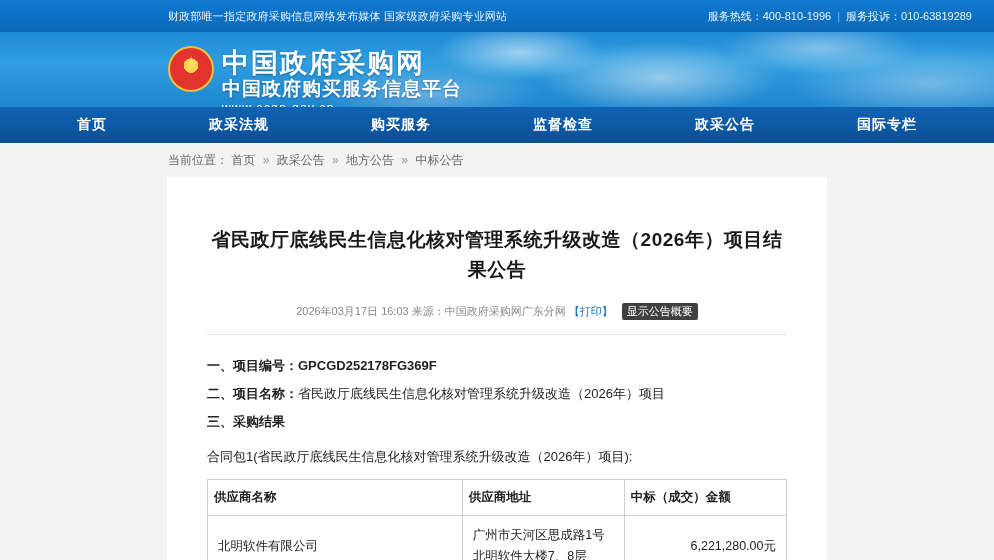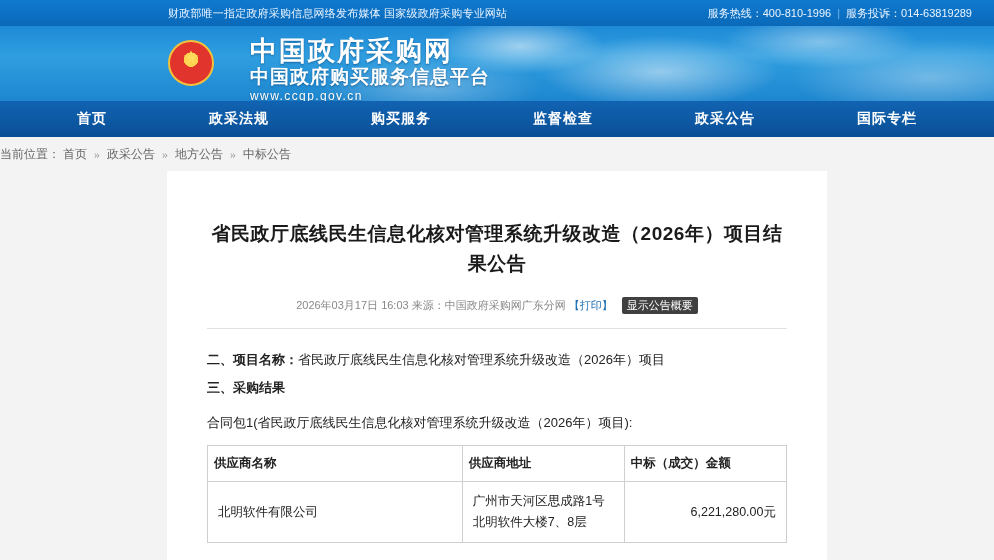--- a/index.html
+++ b/index.html
@@ -10,21 +10,21 @@
     width: 994px;
     height: 560px;
     overflow: hidden;
     font-family: "Liberation Sans", sans-serif;
     background: #ffffff;
     color: #333;
     font-size: 13px;
   }
   
   .topbar {
-    height: 26px;
+    height: 32px;
     background: #0a6fc2;
     background: linear-gradient(to bottom, #0f7ad0, #0a68b8);
     color: #eaf4ff;
     font-size: 11px;
     display: flex;
     align-items: center;
     justify-content: space-between;
     padding: 0 22px 0 0;
     box-sizing: border-box;
   }
@@ -82,24 +82,23 @@
     position: absolute;
     left: 0; right: 0; top: 6px;
     text-align: center;
     color: #ffdc5e;
     font-size: 19px;
     line-height: 19px;
   }
   .logo-text {
     position: absolute;
     left: 222px;
-    top: 11px;
+    top: 17px;
     color: #ffffff;
     text-shadow: 0 1px 2px rgba(0,40,80,0.45);
-    margin-left: 28px;
   }
   .logo-line1 {
     font-size: 27px;
     font-weight: bold;
     letter-spacing: 2px;
     line-height: 29px;
     white-space: nowrap;
   }
   .logo-line2 {
     font-size: 19px;
@@ -140,24 +139,24 @@
     white-space: nowrap;
   }
   
   .crumb-wrap {
     background: #f3f3f3;
     height: 34px;
     display: flex;
     align-items: center;
   }
   .crumb {
+    margin-left: 168px;
     font-size: 12px;
     color: #666;
     white-space: nowrap;
-    font-family: Liberation Serif, serif;
   }
   .crumb a {
     color: #666;
     text-decoration: none;
   }
   .crumb .sp {
     color: #999;
     margin: 0 4px;
   }
   
@@ -249,21 +248,21 @@
   td.col-amt { width: 28%; text-align: right; }
 </style>
 </head>
 <body>
 
 <div class="topbar">
   <div class="topbar-left">财政部唯一指定政府采购信息网络发布媒体 国家级政府采购专业网站</div>
   <div class="topbar-right">
     <span>服务热线：400-810-1996</span>
     <span class="sep">|</span>
-    <span>服务投诉：014-63819289</span>
+    <span>服务投诉：010-63819289</span>
   </div>
 </div>
 
 <div class="banner">
   <div class="clouds"></div>
   <div class="banner-inner">
     <div class="emblem"></div>
     <div class="logo-text">
       <div class="logo-line1">中国政府采购网</div>
       <div class="logo-line2">中国政府购买服务信息平台</div>
@@ -303,20 +302,23 @@
 
     <div class="doc-meta">
       <span>2026年03月17日 16:03</span>
       <span>来源：中国政府采购网广东分网</span>
       <span class="print">【打印】</span>
       <span class="badge">显示公告概要</span>
     </div>
 
     <div class="divider"></div>
 
+    <div class="sect">
+      <b>一、项目编号：</b><b>GPCGD252178FG369F</b>
+    </div>
 
     <div class="sect">
       <b>二、项目名称：</b><span>省民政厅底线民生信息化核对管理系统升级改造（2026年）项目</span>
     </div>
 
     <div class="sect">
       <b>三、采购结果</b>
     </div>
 
     <div class="para">合同包1(省民政厅底线民生信息化核对管理系统升级改造（2026年）项目):</div>

